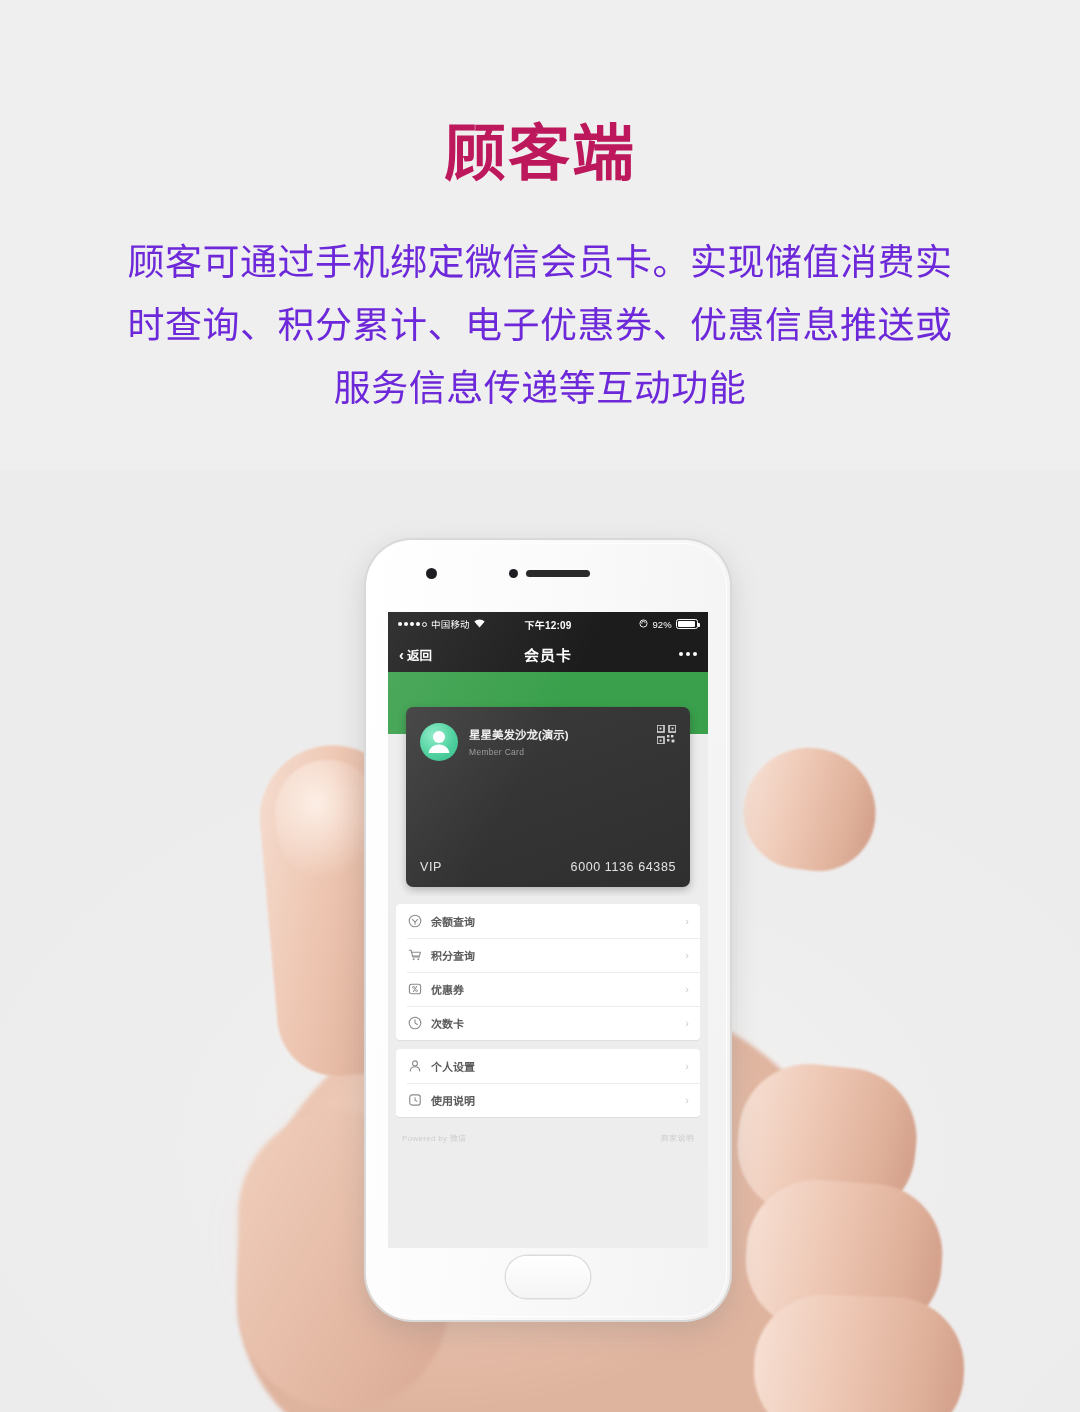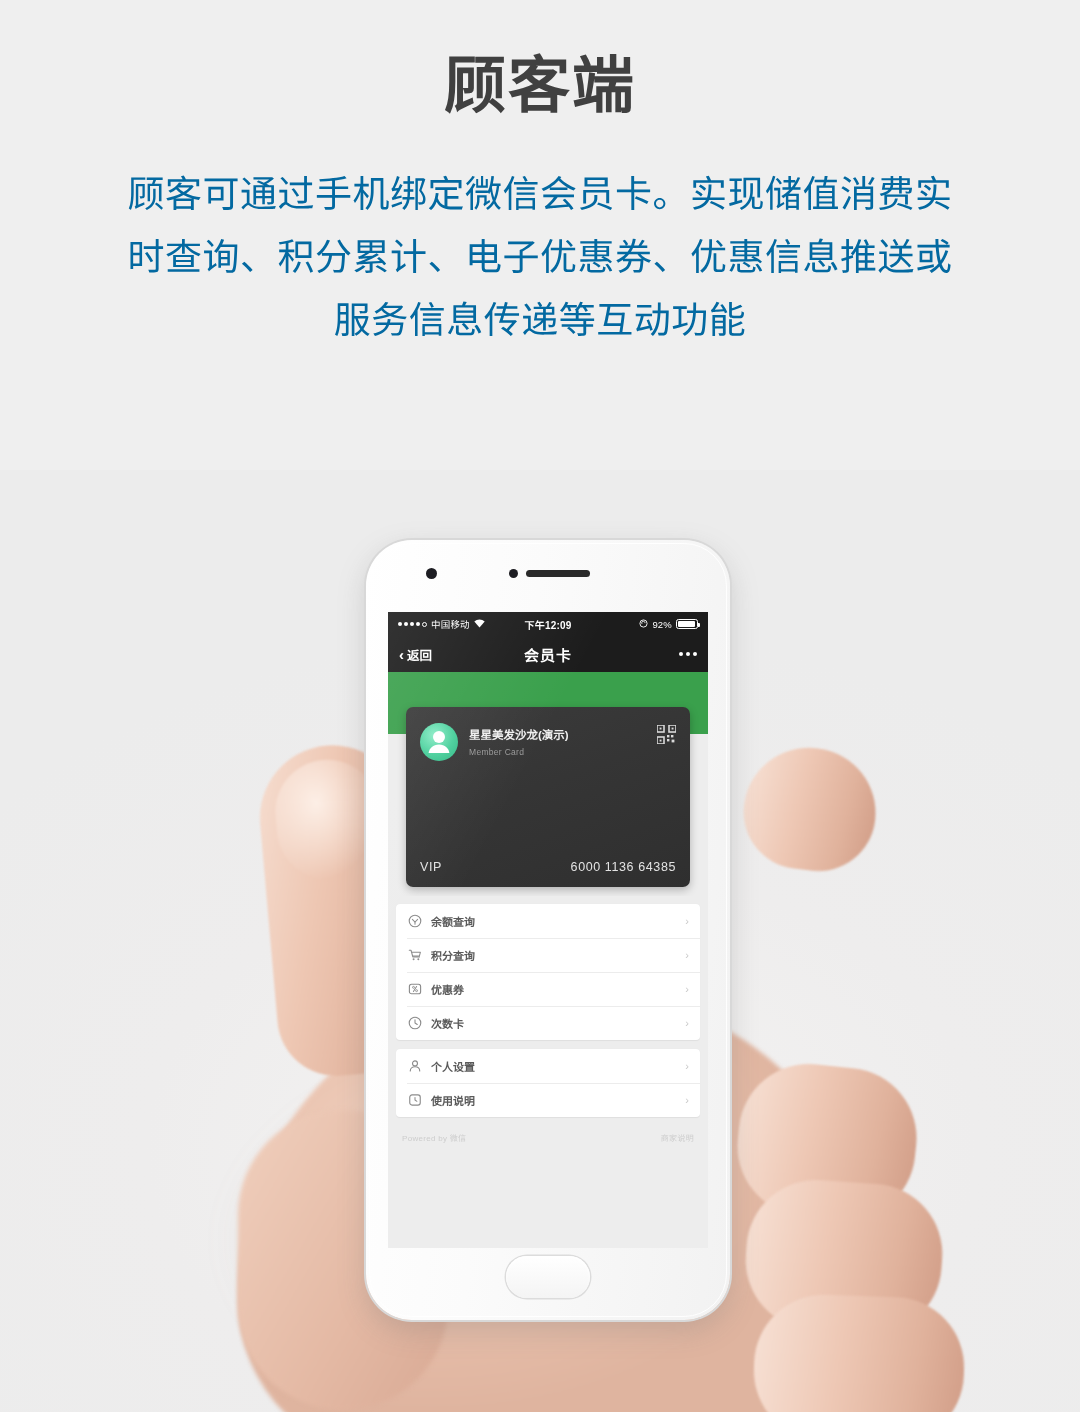--- a/index.html
+++ b/index.html
@@ -17,34 +17,34 @@
 
   
   .promo {
     position: absolute;
     top: 0; left: 0;
     width: 1080px;
     text-align: center;
   }
   .promo-title {
     margin: 0;
-    padding-top: 50px;
+    padding-top: 118px;
     font-size: 62px;
     line-height: 1.15;
     font-weight: 700;
-    color: #404040;
+    color: #be185d;
     letter-spacing: 2px;
   }
   .promo-body {
     margin: 0 auto;
     padding-top: 42px;
     width: 860px;
     font-size: 37px;
     line-height: 63px;
-    color: #0369a1;
+    color: #6d28d9;
     font-weight: 400;
     letter-spacing: 0.5px;
   }
 
   
   .photo-stage {
     position: absolute;
     left: 0;
     top: 470px;
     width: 1080px;

